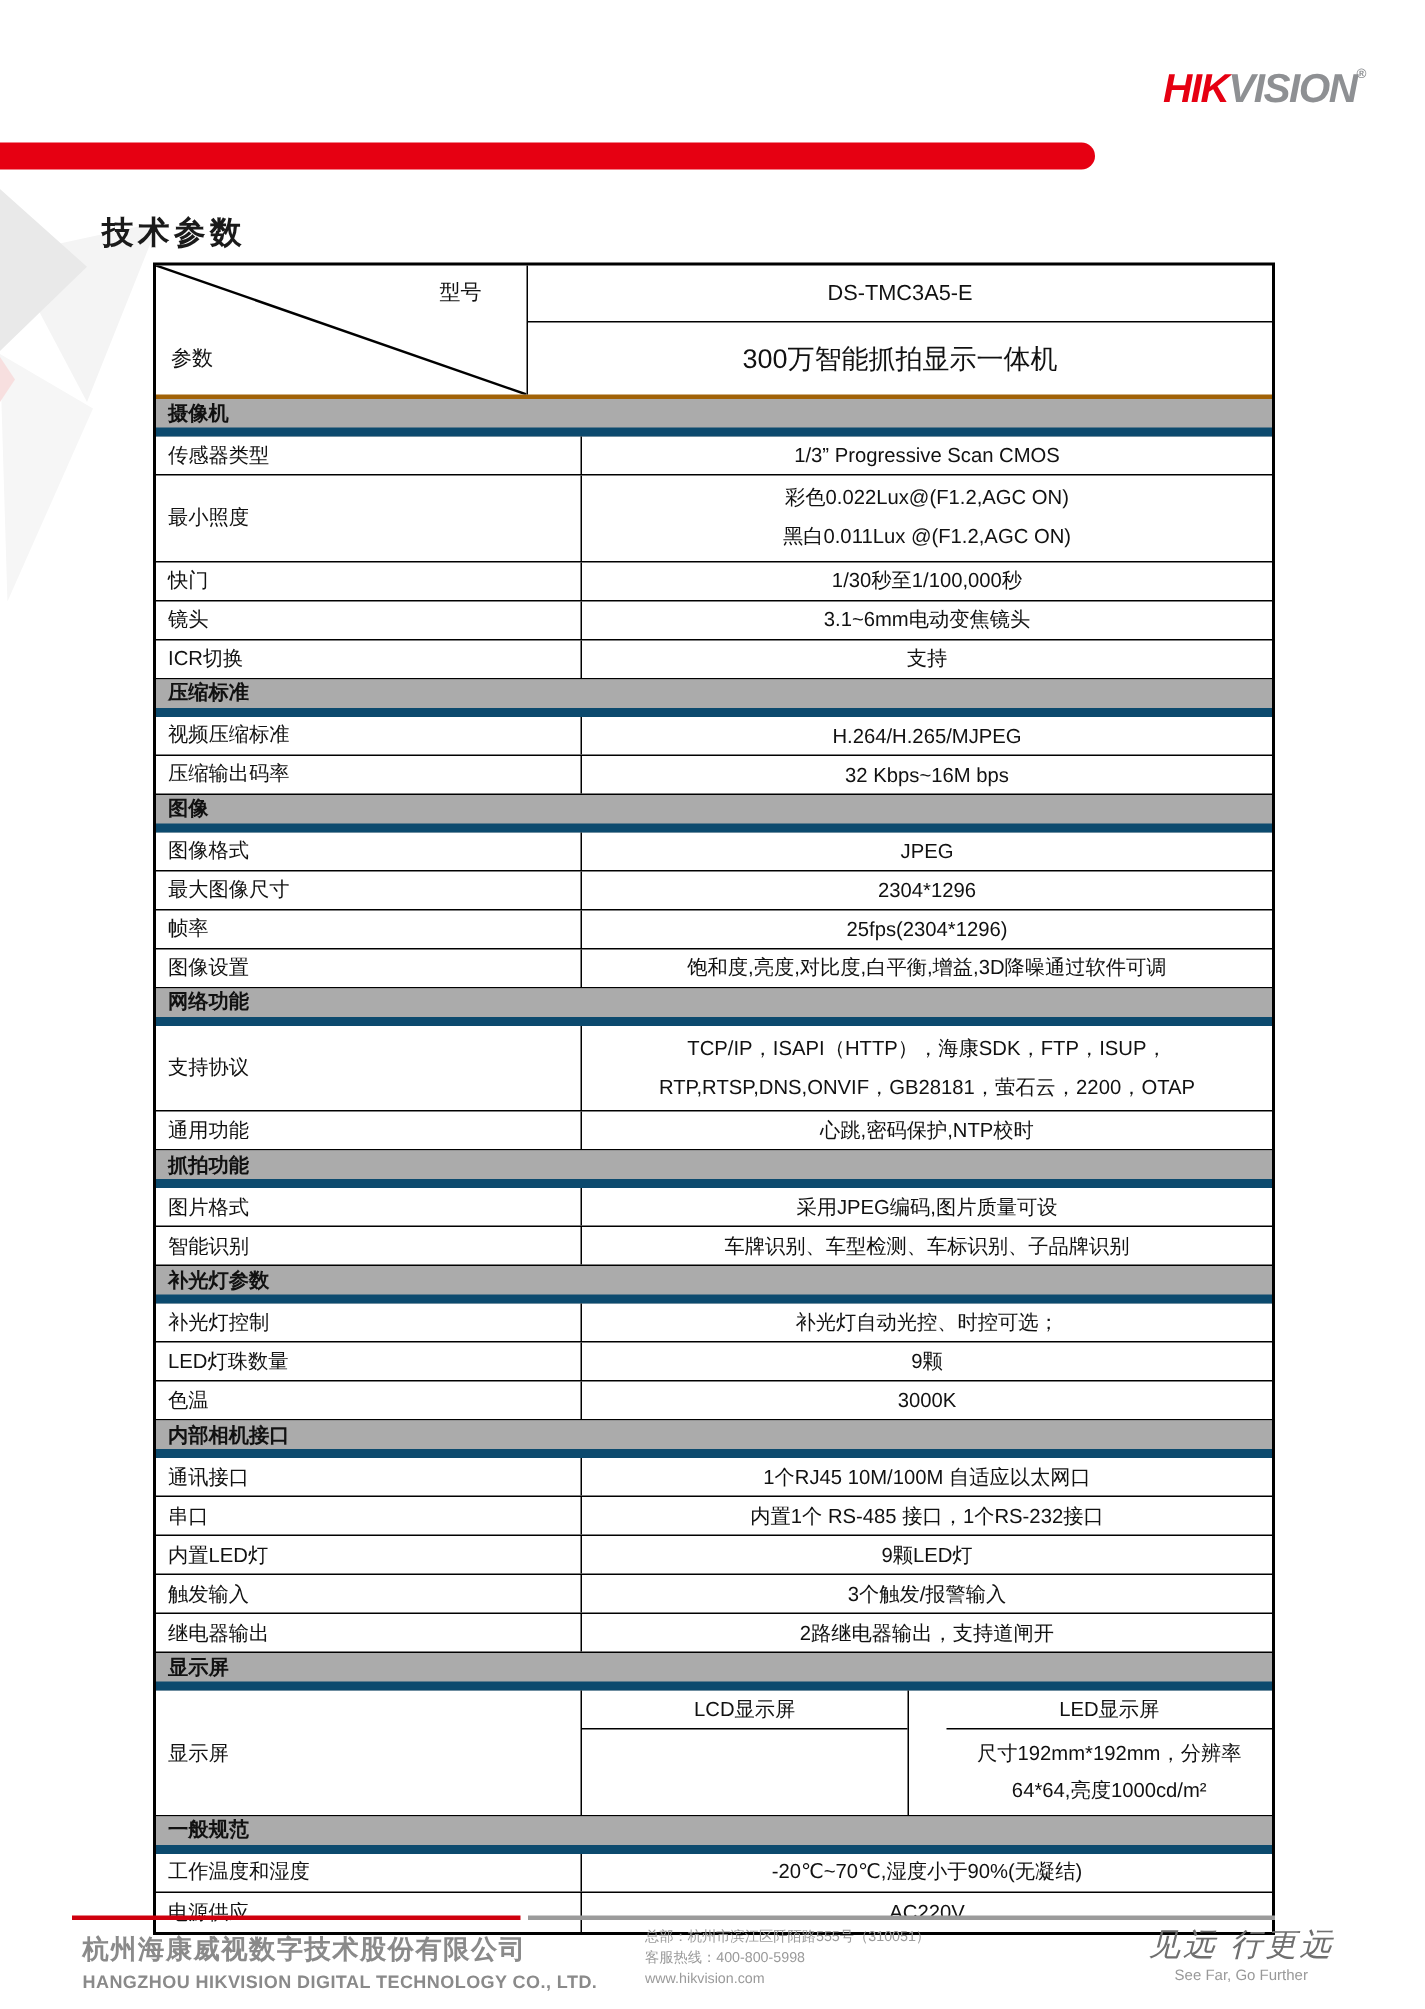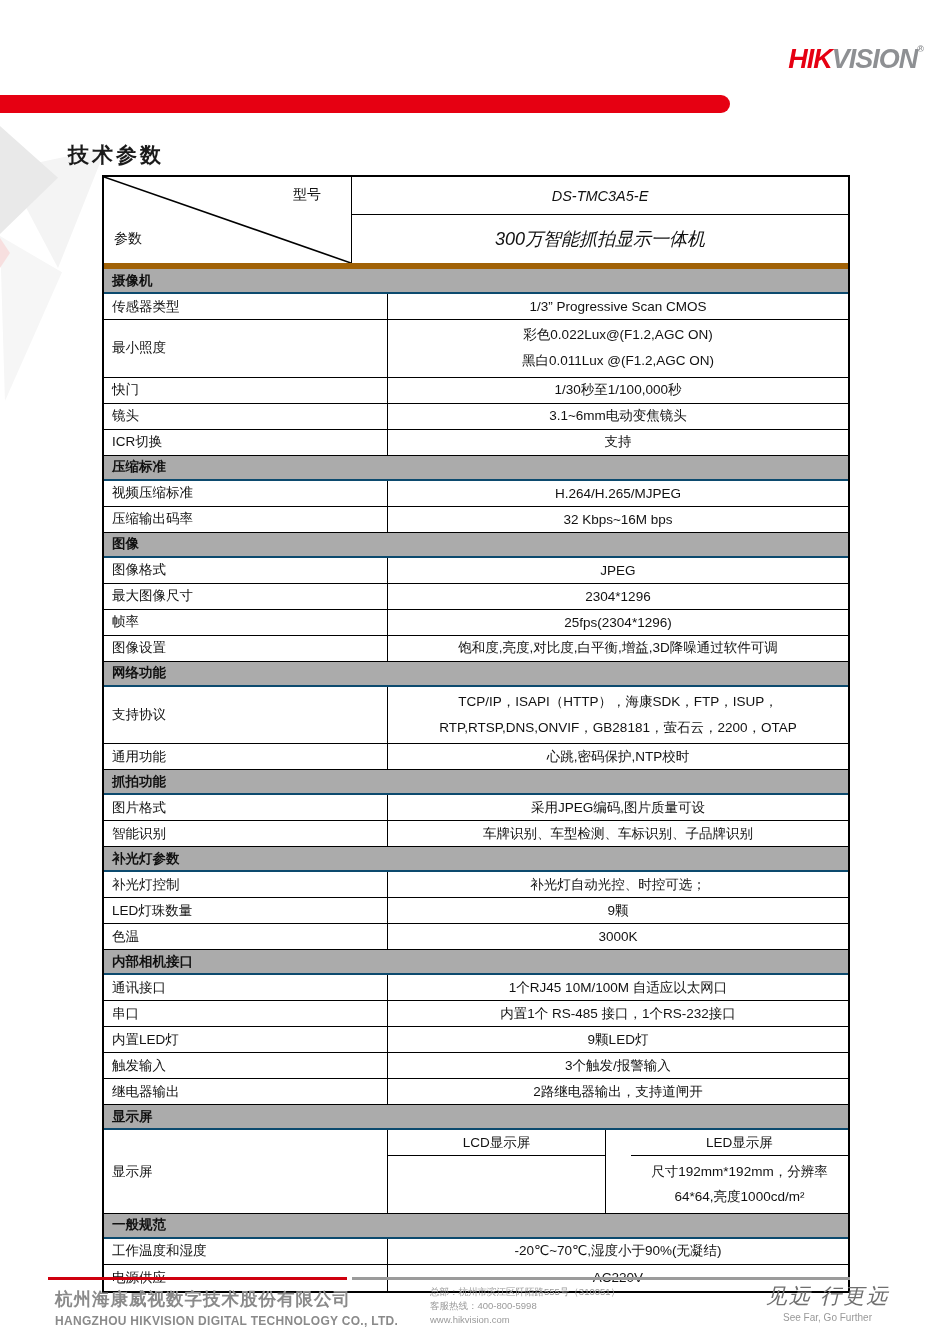--- a/index.html
+++ b/index.html
@@ -2,21 +2,21 @@
 <html><head>
 <meta charset="utf-8">
 <style>
   html,body{margin:0;padding:0;background:#fff;}
   .page{position:relative;width:950px;height:1339px;background:#ffffff;overflow:hidden;
         font-family:"Liberation Sans","DejaVu Sans",sans-serif;color:#111;}
 
   
   .red-bar{position:absolute;left:0;top:95px;width:730px;height:18px;
            background:#e60012;border-radius:0 9px 9px 0;}
-  .logo{position:absolute;top:44px;right:27px;font-style:italic;font-weight:bold;
+  .logo{position:absolute;top:44px;right:40px;font-style:italic;font-weight:bold;
         font-size:27px;letter-spacing:-1px;white-space:nowrap;}
   .logo .hik{color:#e60012;}
   .logo .vision{color:#8e9093;}
   .logo .reg{color:#8e9093;font-size:9px;font-style:normal;vertical-align:top;}
 
   
   .deco{position:absolute;pointer-events:none;}
   .deco1{left:0;top:126px;width:58px;height:108px;background:#e9e9e9;
          clip-path:polygon(0 0,100% 48%,0 100%);}
   .deco2{left:6px;top:148px;width:100px;height:120px;background:#f4f4f4;
@@ -25,31 +25,31 @@
          clip-path:polygon(0 0,100% 22%,8% 100%);}
   .deco4{left:0;top:238px;width:10px;height:30px;background:#f7dfdf;
          clip-path:polygon(0 0,100% 50%,0 100%);}
 
   .page-title{position:absolute;left:68px;top:141px;font-size:21px;font-weight:600;
               letter-spacing:3px;color:#1a1a1a;}
 
   
   .spec-table{position:absolute;left:102px;top:175px;width:748px;
               border:2px solid #000;box-sizing:border-box;background:#fff;font-size:13.5px;}
-  .thead{display:flex;border-bottom:6px solid #a16207;}
+  .thead{display:flex;border-bottom:3px solid #a16207;}
   .corner-cell{position:relative;width:248px;box-sizing:border-box;border-right:1px solid #000;}
   .corner-cell svg{position:absolute;left:0;top:0;width:100%;height:100%;}
   .corner-top{position:absolute;top:9px;right:30px;font-size:14px;}
   .corner-bottom{position:absolute;bottom:15px;left:10px;font-size:14px;}
-  .model-col{flex:1;display:flex;flex-direction:column;font-style:italic;}
+  .model-col{flex:1;display:flex;flex-direction:column;}
   .model-cell{height:38px;box-sizing:border-box;border-bottom:1px solid #000;
               display:flex;align-items:center;justify-content:center;font-size:14.5px;}
   .product-cell{height:48px;display:flex;align-items:center;justify-content:center;font-size:18px;}
 
-  .sec-row{height:25px;box-sizing:border-box;border-bottom:2px solid #0c4a6e;background:#ababab;
+  .sec-row{height:25px;box-sizing:border-box;border-bottom:6px solid #0c4a6e;background:#ababab;
            display:flex;align-items:center;padding-left:8px;font-weight:600;}
   .spec-row{display:flex;border-bottom:1px solid #000;box-sizing:border-box;min-height:26px;}
   .spec-row:last-child{border-bottom:none;}
   .spec-row.two-line{min-height:55px;}
   .label-cell{width:284px;box-sizing:border-box;border-right:1px solid #000;
               display:flex;align-items:center;padding-left:8px;}
   .value-cell{flex:1;display:flex;flex-direction:column;align-items:center;
               justify-content:center;text-align:center;padding:2px 6px;box-sizing:border-box;}
   .val-line{line-height:1.95;}
 

